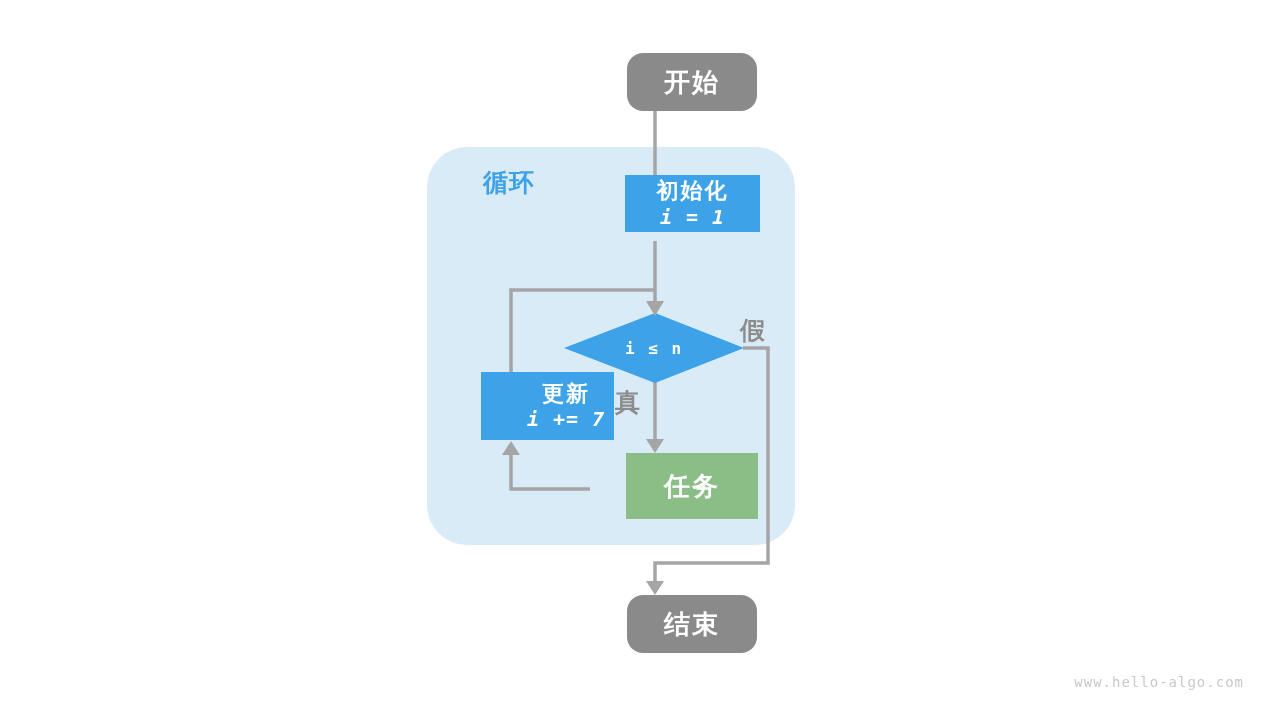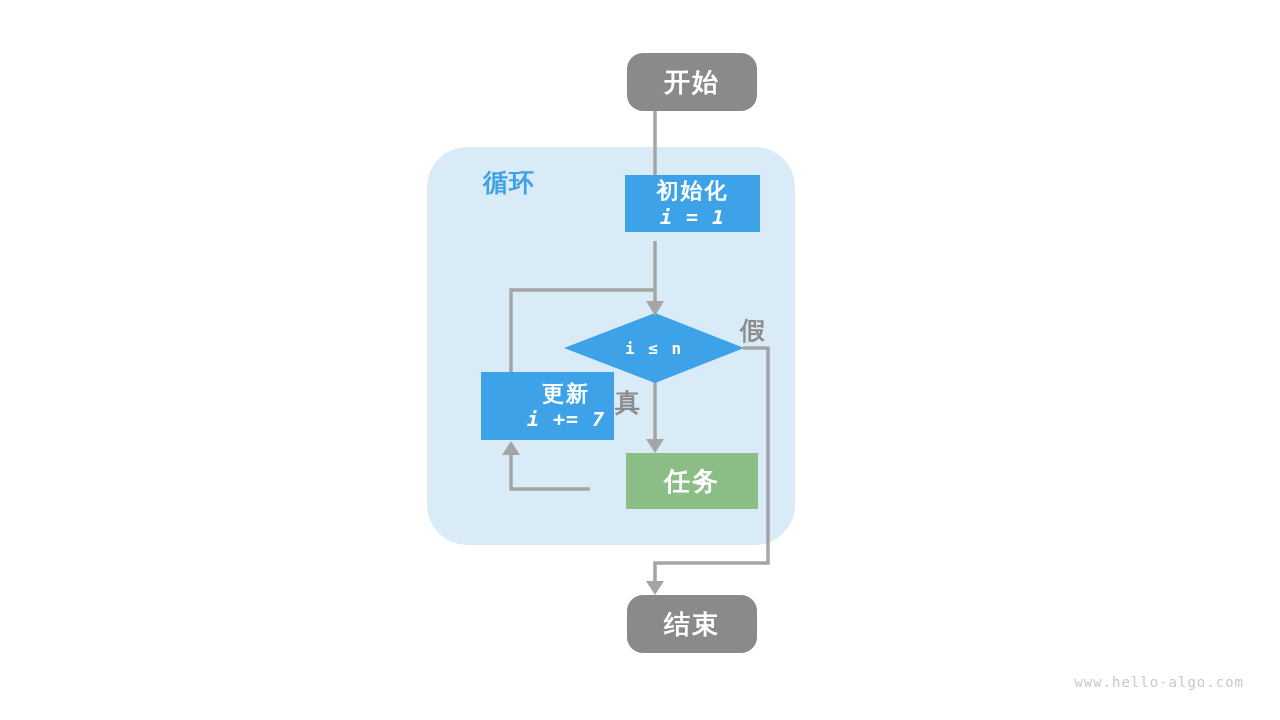--- a/index.html
+++ b/index.html
@@ -55,21 +55,21 @@
   .node-end   { left: 590px; top: 595px; }
   .process {
     background: #3da2e7;
     font-size: 22px;
     line-height: 1.25;
   }
   .node-init   { left: 588px; top: 175px; width: 135px; height: 57px; }
   .node-update { left: 444px; top: 372px; width: 133px; height: 68px; padding-left: 37px; }
   .node-task {
     left: 589px; top: 453px;
-    width: 132px; height: 56px;
+    width: 132px; height: 66px;
     background: #8bbd87;
     font-size: 26px;
   }
   .code {
     font-family: "DejaVu Sans Mono", "Liberation Mono", monospace;
     font-size: 20px;
     font-weight: 700;
     letter-spacing: 1px;
     font-style: italic;
   }

